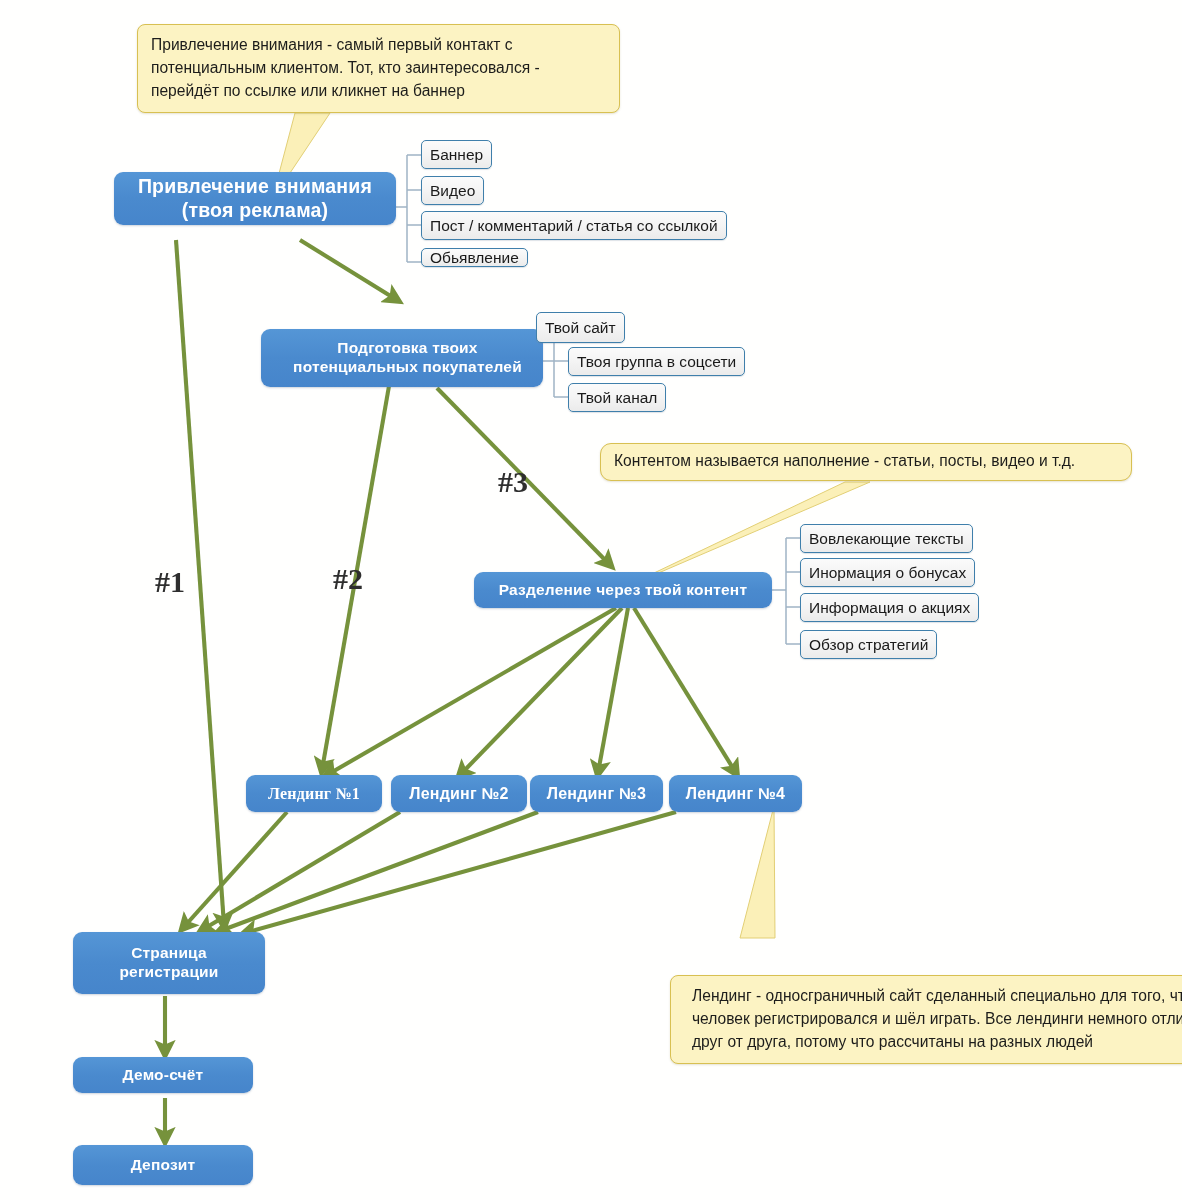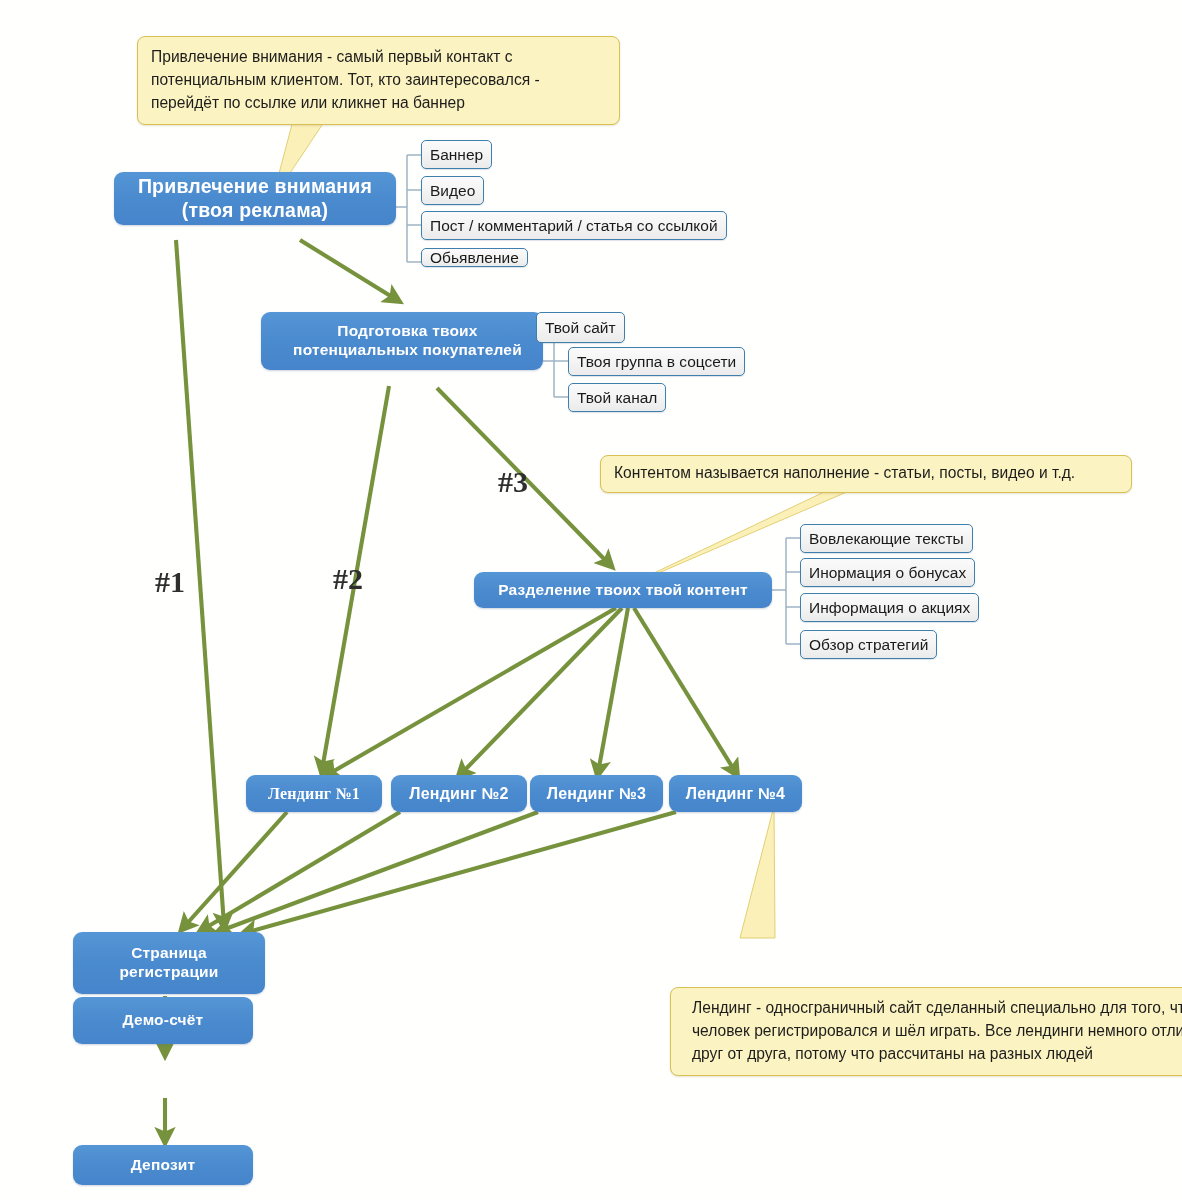--- a/index.html
+++ b/index.html
@@ -64,21 +64,20 @@
     position: absolute;
     box-sizing: border-box;
     background: #fcf3c3;
     border: 1.5px solid #d8c052;
     border-radius: 8px;
     color: #1d1d1b;
     font-size: 15.6px;
     line-height: 1.46;
     padding: 9px 13px 10px 13px;
     box-shadow: 0 1px 2px rgba(170,160,110,0.30);
-    margin-top: 12px;
   }
   
   .step-label {
     position: absolute;
     font-family: "Liberation Serif", serif;
     font-weight: bold;
     font-size: 30px;
     color: #2e2e2e;
     letter-spacing: 0px;
   }
@@ -148,44 +147,44 @@
 
     <g fill="#fbf0b8" stroke="#e2cf75" stroke-width="1">
       <path d="M295,113 L330,113 L272,200 z"></path>
       <path d="M845,482 L870,482 L612,593 z"></path>
       <path d="M740,938 L775,938 L774,806 z"></path>
     </g>
   </svg>
 
   <div class="callout" style="left:137px; top:24px; width:483px;">Привлечение внимания - самый первый контакт с потенциальным клиентом. Тот, кто заинтересовался - перейдёт по ссылке или кликнет на баннер</div>
 
-  <div class="callout" style="left:600px; top:443px; width:532px; padding-top:6px; padding-bottom:7px;">Контентом называется наполнение -  статьи, посты, видео и т.д.</div>
+  <div class="callout" style="left:600px; top:443px; width:532px; padding-top:6px; padding-bottom:7px;border-radius:11px;">Контентом называется наполнение -  статьи, посты, видео и т.д.</div>
 
   <div class="callout" style="left:670px; top:975px; width:580px;padding-left:21px;">Лендинг - односграничный сайт сделанный специально для того, чтобы человек регистрировался и шёл играть. Все лендинги немного отличаются друг от друга, потому что рассчитаны на разных людей</div>
 
   <div class="node" style="left:114px; top:172px; width:282px; height:53px; font-size:19.5px;">
     <span class="node-lines">Привлечение внимания
 (твоя реклама)</span>
   </div>
 
-  <div class="node" style="left:261px; top:312px; width:282px; height:58px; font-size:15.5px;padding-left:19px;">
+  <div class="node" style="left:261px; top:329px; width:282px; height:58px; font-size:15.5px;padding-left:19px;">
     <span class="node-lines">Подготовка  твоих
 потенциальных покупателей</span>
   </div>
 
   <div class="node" style="left:474px; top:572px; width:298px; height:36px; font-size:15.5px;">
-    <span class="node-lines">Разделение твоих твой контент</span>
+    <span class="node-lines">Разделение через твой контент</span>
   </div>
 
   <div class="node" style="left:73px; top:932px; width:192px; height:62px; font-size:15.5px;">
     <span class="node-lines">Страница
 регистрации</span>
   </div>
 
-  <div class="node" style="left:73px; top:997px; width:180px; height:47px; font-size:15.5px;">
+  <div class="node" style="left:73px; top:1057px; width:180px; height:36px; font-size:15.5px;">
     <span class="node-lines">Демо-счёт</span>
   </div>
 
   <div class="node" style="left:73px; top:1145px; width:180px; height:40px; font-size:15.5px;">
     <span class="node-lines">Депозит</span>
   </div>
 
   <div class="node" style="left:246px; top:775px; width:136px; height:37px; font-size:16px;font-family:Liberation Serif, serif;">
     <span>Лендинг №1</span>
   </div>

